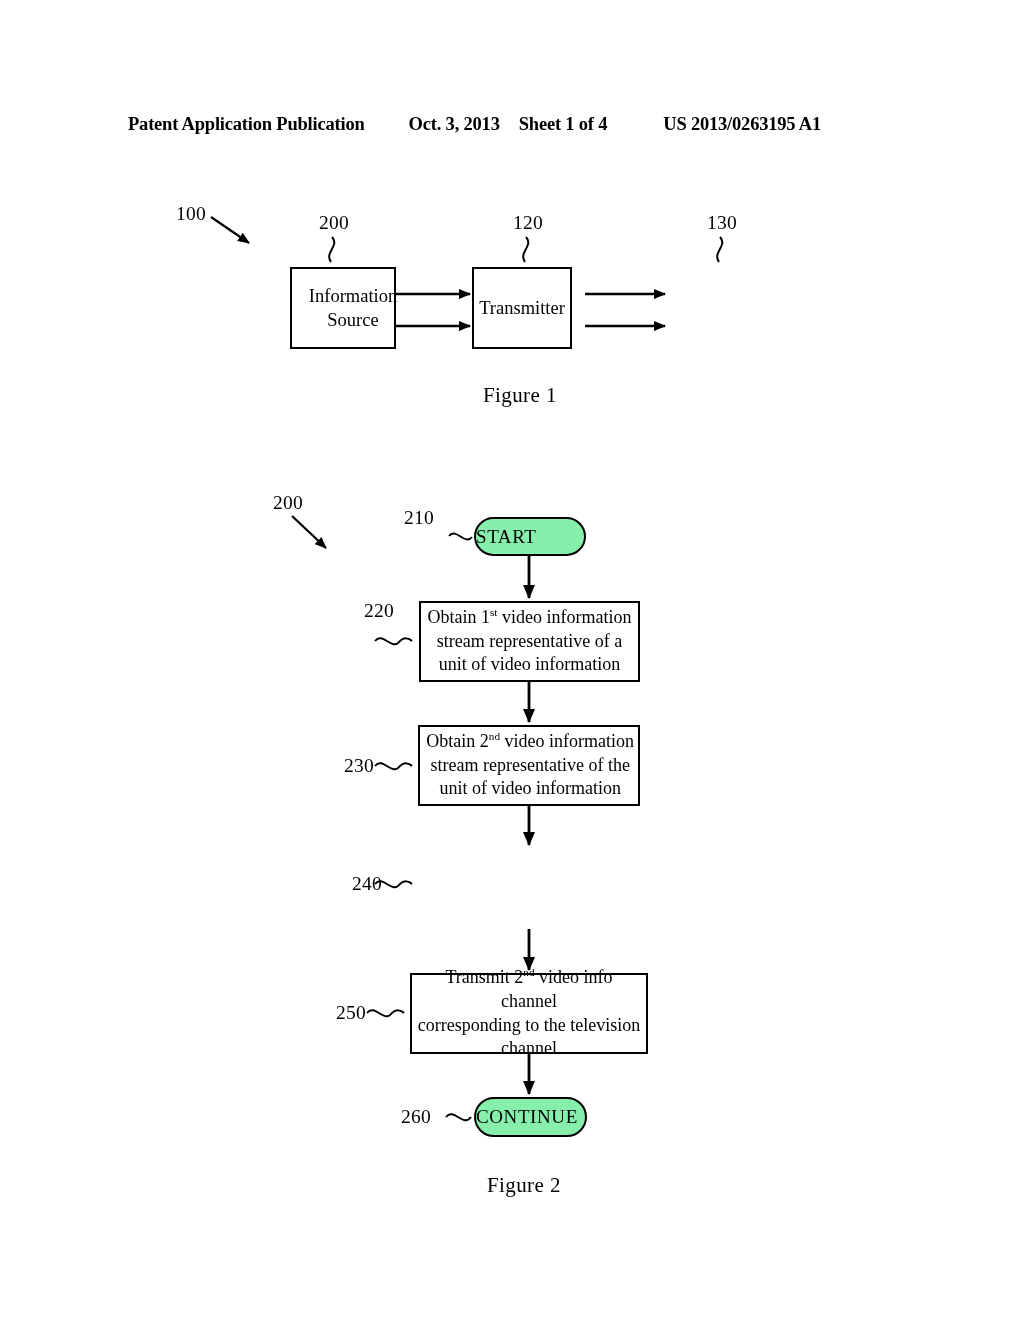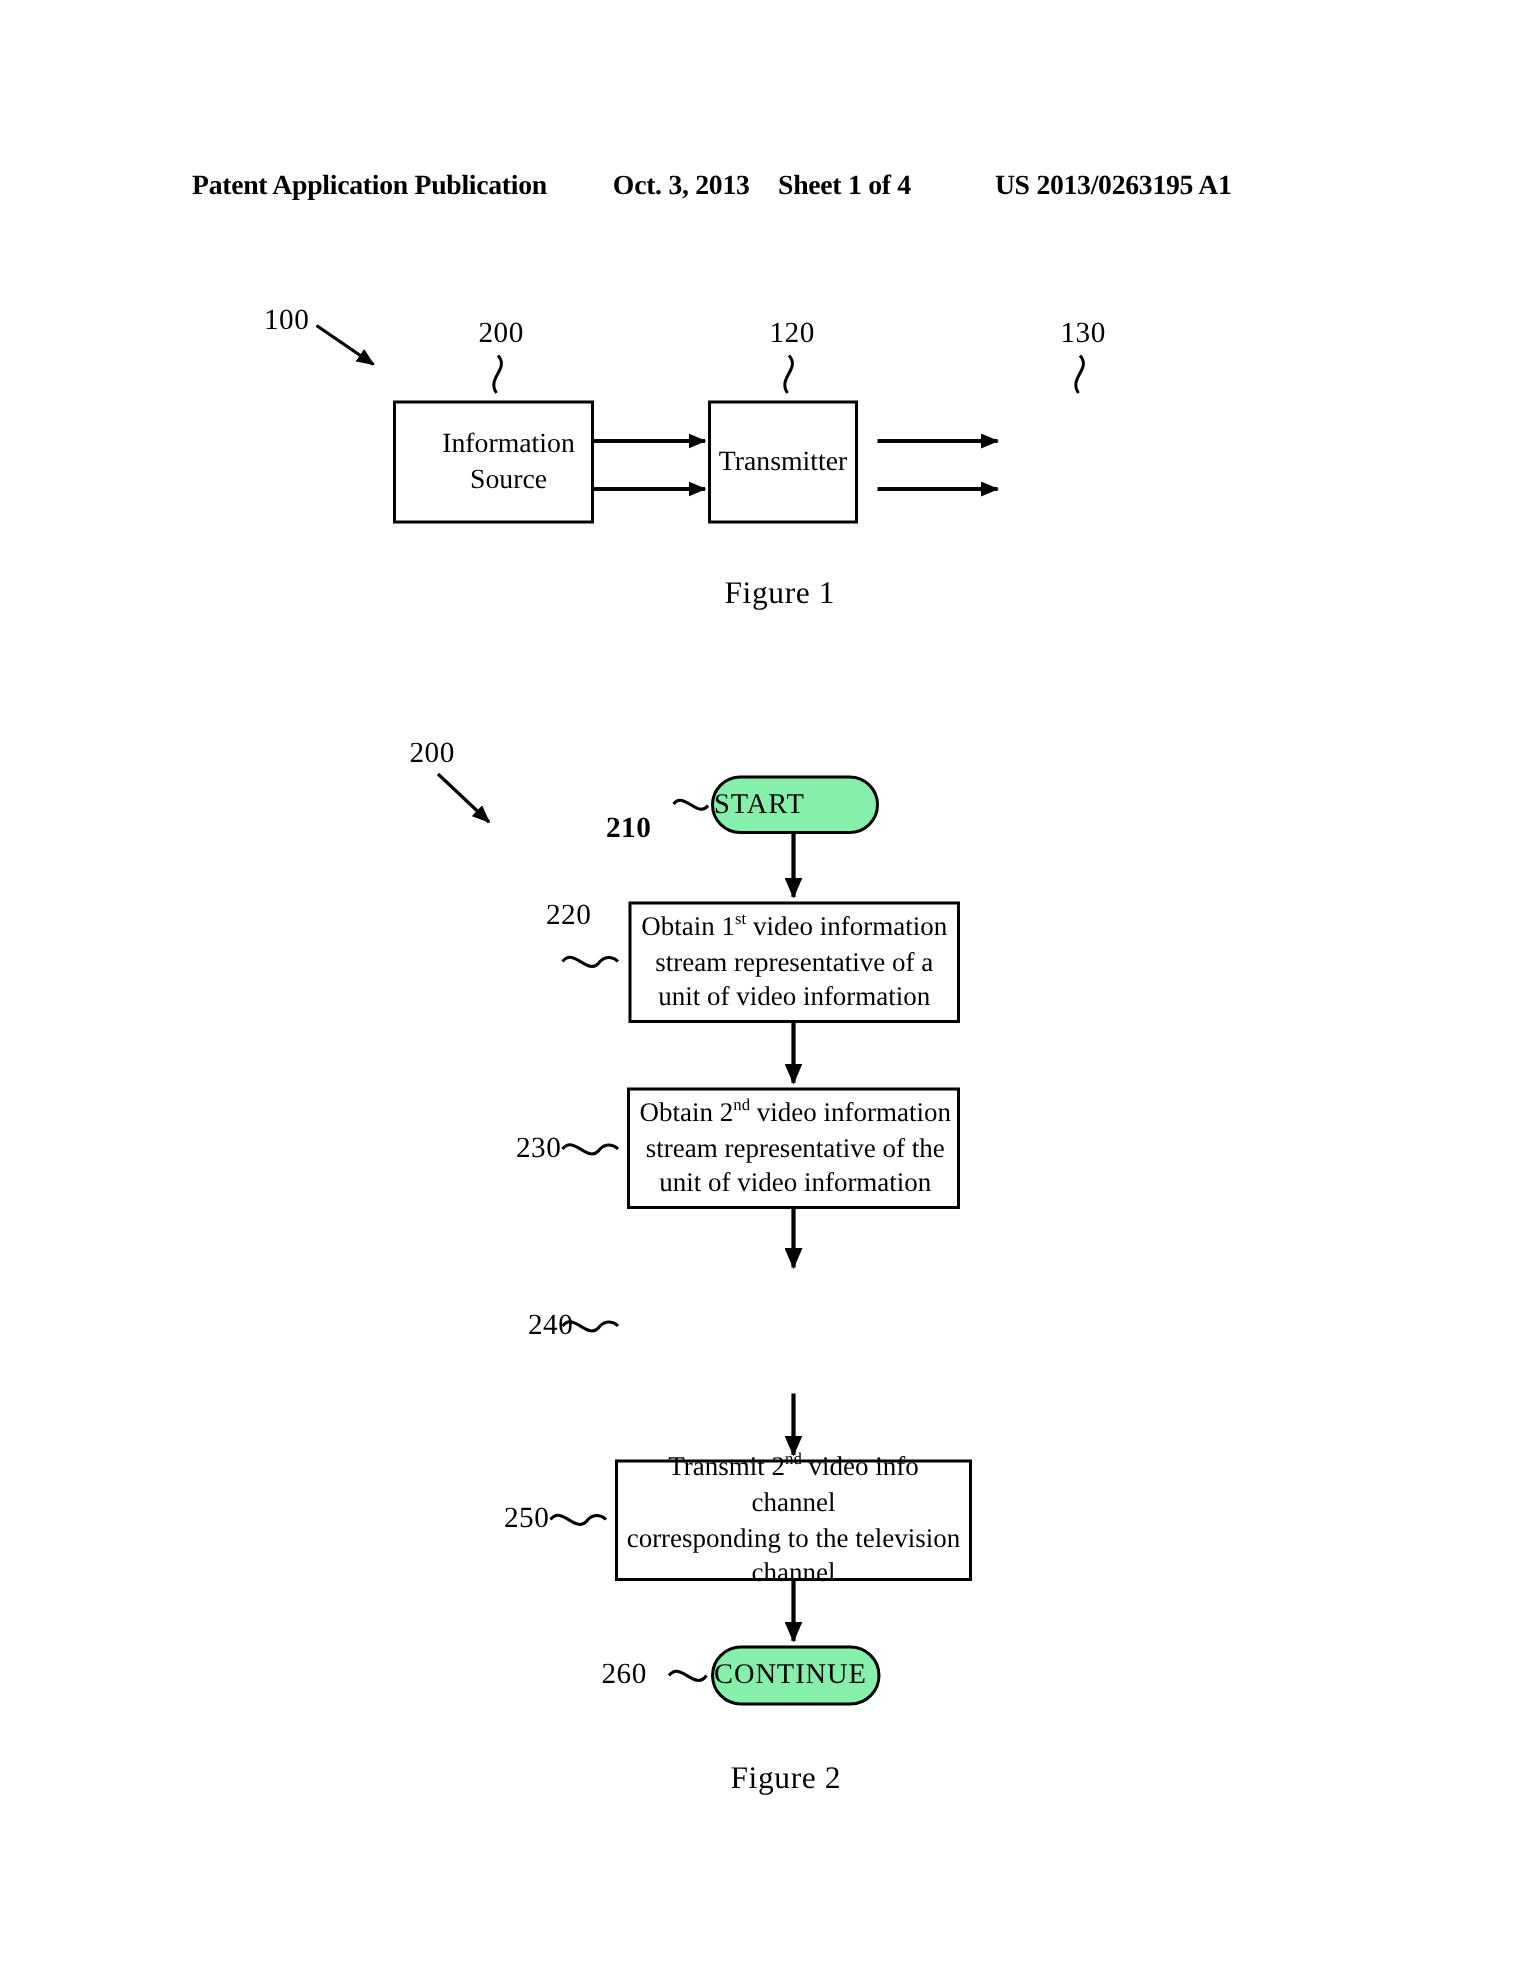--- a/index.html
+++ b/index.html
@@ -153,39 +153,39 @@
     <line x1="529" y1="929" x2="529" y2="970" stroke="#000" stroke-width="2.8" marker-end="url(#ahbig)"></line>
     <line x1="529" y1="1054" x2="529" y2="1094" stroke="#000" stroke-width="2.8" marker-end="url(#ahbig)"></line>
   </svg>
 
   <div class="ref" style="left:176px; top:203px;">100</div>
 
   <div class="ref" style="left:319px; top:212px;">200</div>
   <div class="ref" style="left:513px; top:212px;">120</div>
   <div class="ref" style="left:707px; top:212px;">130</div>
 
-  <div class="box fig1" style="left:262px; top:267px; width:134px; height:82px;padding-left:24px;">
+  <div class="box fig1" style="left:290px; top:267px; width:106px; height:82px;padding-left:24px;">
     <span class="box-inner">
       <span>Information</span><br>
       <span>Source</span>
     </span>
   </div>
 
   <div class="box fig1" style="left:472px; top:267px; width:100px; height:82px;">
     <span class="box-inner">
       <span>Transmitter</span>
     </span>
   </div>
 
 
   <div class="caption" style="left:483px; top:383px;">Figure 1</div>
 
   <div class="ref" style="left:273px; top:492px;">200</div>
 
-  <div class="ref" style="left:404px; top:542px;font-weight:bold;">210</div>
+  <div class="ref" style="left:404px; top:507px;">210</div>
   <div class="oval" style="left:474px; top:517px; width:112px; height:39px;">
     <span>START</span>
   </div>
 
   <div class="ref" style="left:344px; top:600px;margin-left:20px;">220</div>
   <div class="box" style="left:419px; top:601px; width:221px; height:81px;">
     <span class="box-inner">
       <span><span>Obtain 1</span><sup>st</sup><span> video information</span></span><br>
       <span>stream representative of a</span><br>
       <span>unit of video information</span>

